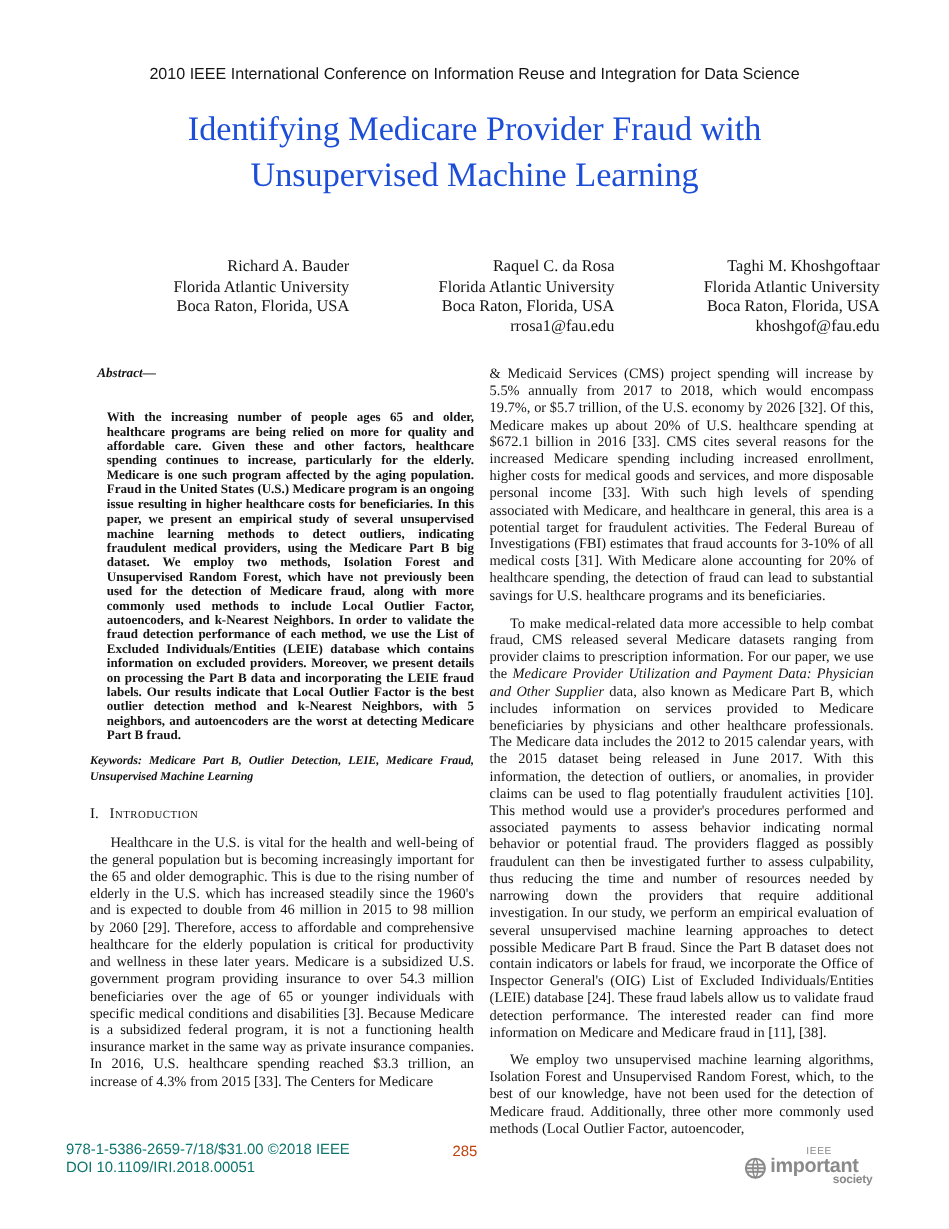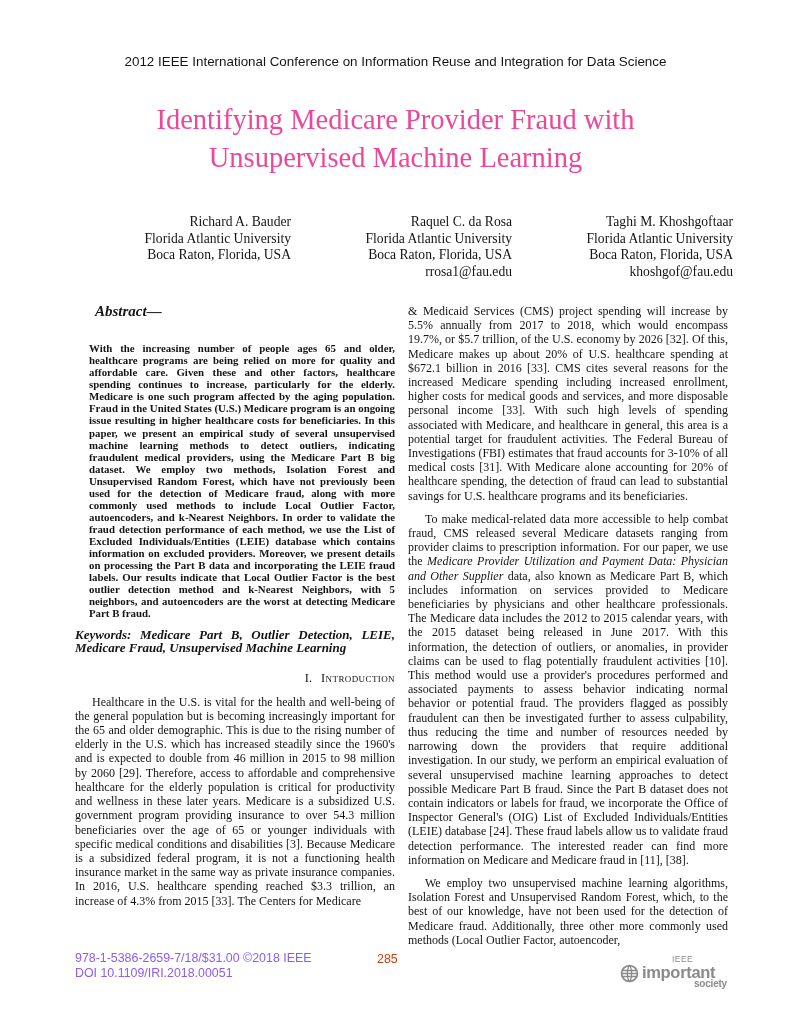--- a/index.html
+++ b/index.html
@@ -9,60 +9,60 @@
     position: relative; width: 791px; height: 1024px;
     background: #ffffff; overflow: hidden;
     font-family: "Liberation Serif", serif; color: #141414;
   }
   .conf-header {
     position: absolute; top: 54px; left: 0; width: 100%;
     text-align: center; font-family: "Liberation Sans", sans-serif;
     font-size: 13.4px; color: #161616;
   }
   .title {
-    position: absolute; top: 101px; left: 0; width: 100%;
+    position: absolute; top: 90px; left: 0; width: 100%;
     text-align: center; font-weight: 400; font-size: 28.5px; line-height: 38px;
-    color: #ec4899;
+    color: #1d4ed8;
   }
   .authors {
     position: absolute; top: 214px; left: 70px; right: 58px;
     display: flex; justify-content: space-between;
     text-align: right; font-size: 13.6px; line-height: 16.6px;
   }
   .author-block { flex: 1; }
   .columns {
     position: absolute; top: 304px; left: 75px; right: 63px;
     display: flex; gap: 13px;
   }
   .col { width: 320px; text-align: justify; font-size: 12px; line-height: 14.2px; }
   .abstract-label {
-    font-weight: bold; font-style: italic; font-size: 15px;
-    margin-left: 14px; text-indent: 6px; text-align: left;
+    font-weight: bold; font-style: italic; font-size: 11px;
+    text-indent: 6px; text-align: left;
   }
   .abstract-body {
     font-weight: bold; font-size: 10.85px; line-height: 12.05px;
     margin-left: 14px; margin-top: 24px;
   }
   .keywords {
-    font-weight: bold; font-style: italic; font-size: 13px; line-height: 12.6px;
+    font-weight: bold; font-style: italic; font-size: 10px; line-height: 12.6px;
     margin-top: 10px; text-align: justify;
   }
   .section-heading {
-    text-align: right; margin-top: 17px; margin-bottom: 9px;
+    text-align: left; margin-top: 17px; margin-bottom: 9px;
     font-size: 12.4px; color: #121212;
   }
   .section-number { margin-right: 9px; }
   .sc { font-variant: small-caps; letter-spacing: 0.4px; }
   .body-par { margin-top: 0; }
   .body-par + .body-par { margin-top: 9px; }
   .indent { text-indent: 17px; }
   .footer-left {
-    position: absolute; left: 75px; bottom: 43px;
+    position: absolute; left: 55px; bottom: 43px;
     font-family: "Liberation Sans", sans-serif; font-size: 12.4px;
-    line-height: 15px; color: #8b5cf6;
+    line-height: 15px; color: #0f766e;
   }
   .footer-page {
     position: absolute; left: 377px; bottom: 58px;
     font-family: "Liberation Sans", sans-serif; font-size: 12.4px; color: #c2410c;
   }
   .footer-logo {
     position: absolute; right: 64px; bottom: 34px;
     display: flex; align-items: flex-start; gap: 3px;
     color: #8a8a8a; font-family: "Liberation Sans", sans-serif;
   }
@@ -70,21 +70,21 @@
   .logo-text { display: flex; flex-direction: column; }
   .logo-ieee { font-size: 8.5px; letter-spacing: 0.5px; margin-left: 30px; line-height: 9px; }
   .logo-computer { font-size: 16.5px; font-weight: bold; letter-spacing: -0.3px; line-height: 16px; }
   .logo-society { font-size: 10px; font-weight: bold; letter-spacing: -0.2px; line-height: 12px; margin-left: 52px; margin-top: -2px; }
 </style>
 </head>
 <body>
 
 <div class="page">
 
-  <div class="conf-header">2012 IEEE International Conference on Information Reuse and Integration for Data Science</div>
+  <div class="conf-header">2010 IEEE International Conference on Information Reuse and Integration for Data Science</div>
 
   <h1 class="title">
     <span>Identifying Medicare Provider Fraud with</span><br>
     <span>Unsupervised Machine Learning</span>
   </h1>
 
   <div class="authors">
     <div class="author-block">
       <div>Richard A. Bauder</div>
       <div>Florida Atlantic University</div>

